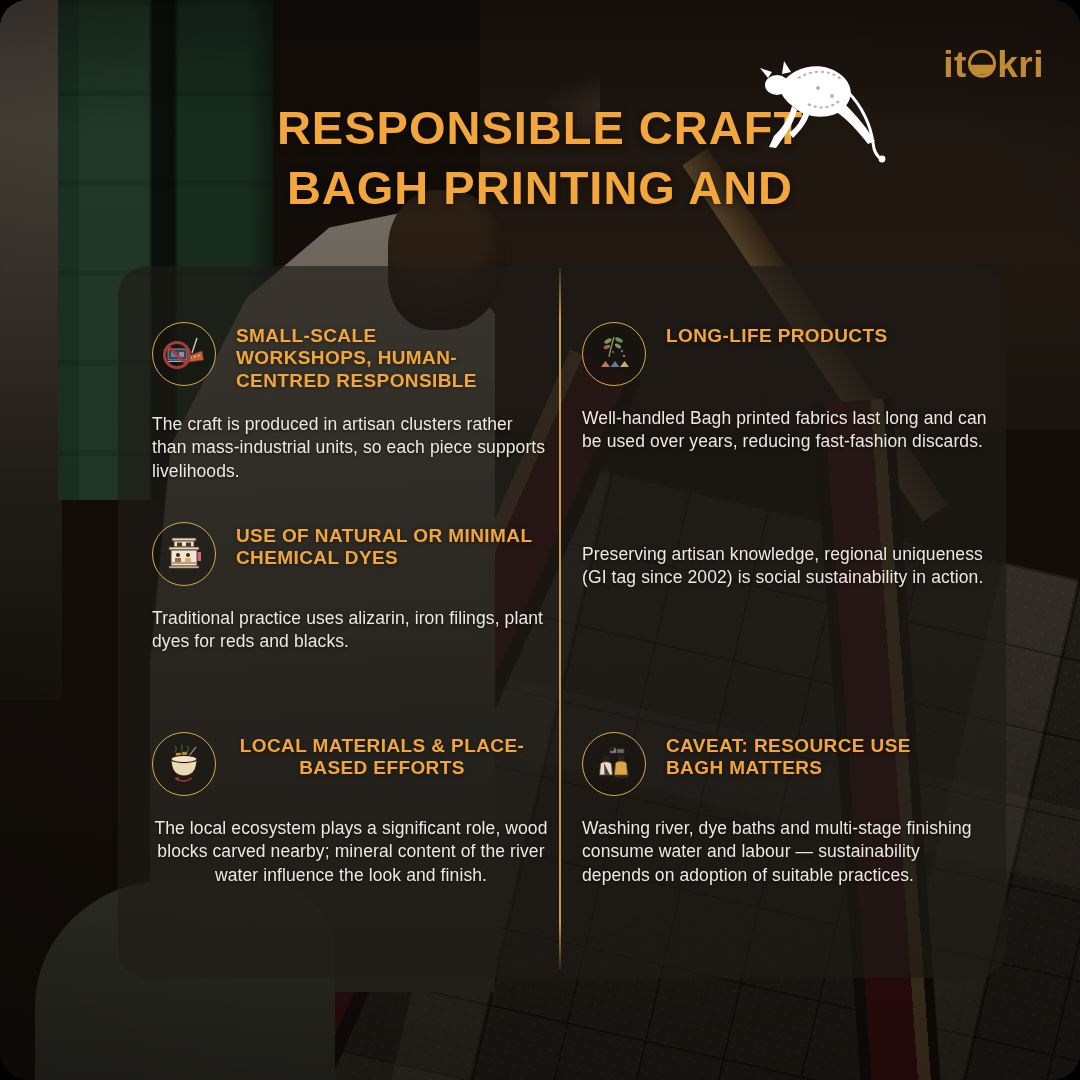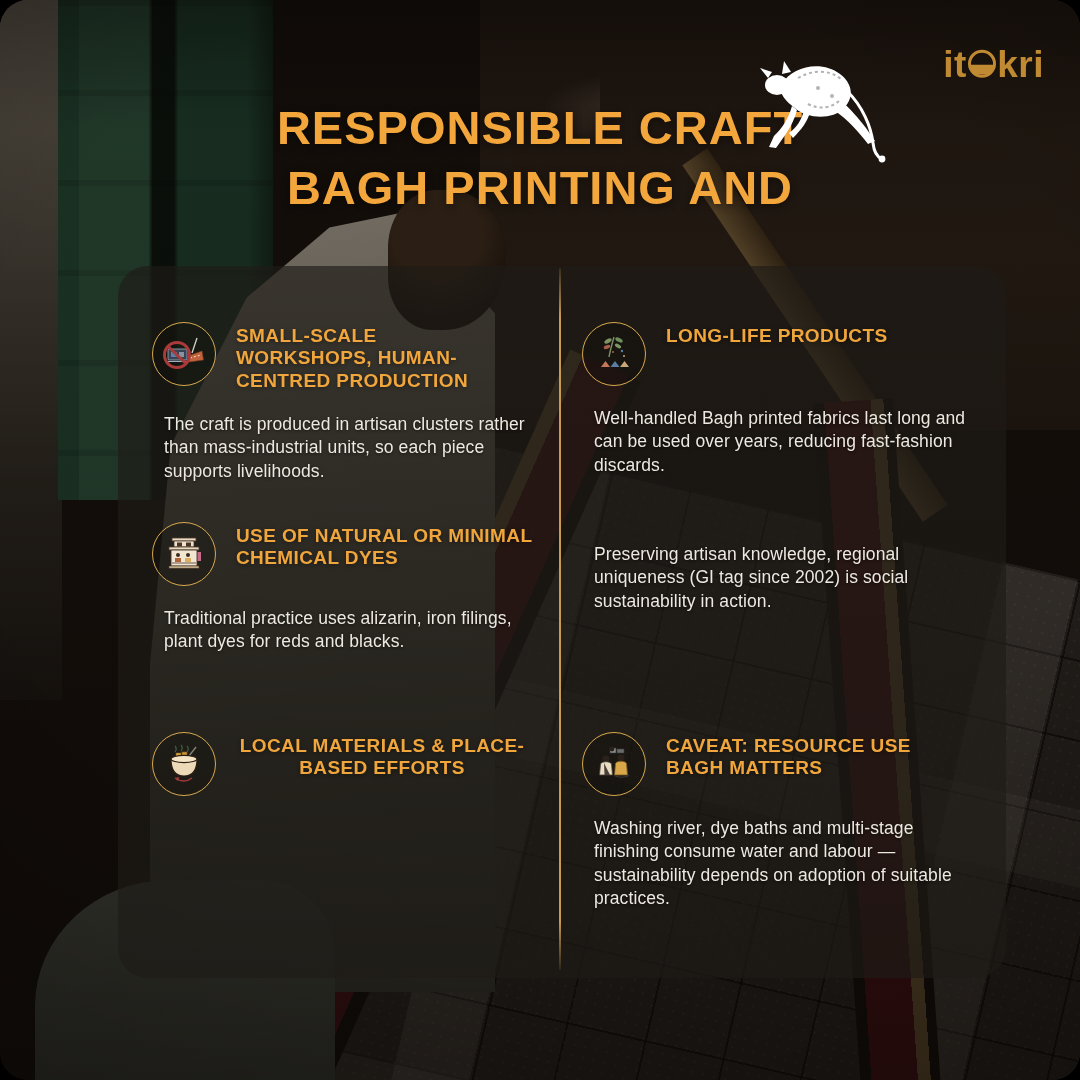--- a/index.html
+++ b/index.html
@@ -65,21 +65,21 @@
   .divider{position:absolute;left:559px;top:268px;width:2px;height:702px;border-radius:2px;
     background:linear-gradient(180deg, rgba(200,155,83,0.15) 0%, #C89B53 7%, #C89B53 93%, rgba(200,155,83,0.1) 100%);}
   
   .section{position:absolute;color:#EDE9E1;}
   .sec-head{display:flex;gap:20px;align-items:flex-start;}
   .icon-circle{flex:0 0 64px;width:64px;height:64px;border:1.7px solid #D9A94E;border-radius:50%;
     box-sizing:border-box;display:flex;align-items:center;justify-content:center;
     background:rgba(8,6,4,0.25);}
   .section h3{margin:3px 0 0;color:#F0A63C;font-size:19px;font-weight:bold;line-height:1.18;
     letter-spacing:0.4px;text-shadow:0 1px 4px rgba(0,0,0,0.4);}
-  .section p{margin:21px 12px 0;font-size:17.5px;line-height:1.33;letter-spacing:0.1px;
+  .section p{margin:21px 0 0;font-size:17.5px;line-height:1.33;letter-spacing:0.1px;
     text-shadow:0 1px 3px rgba(0,0,0,0.55);}
   .s1{left:152px;top:322px;width:398px;} .s1 h3{max-width:258px;}
   .s2{left:582px;top:322px;width:408px;} .s2 h3{max-width:290px;}
   .s3{left:152px;top:522px;width:398px;} .s3 h3{max-width:312px;}
   .s4{left:582px;top:522px;width:408px;} .s4 h3{max-width:232px;}
   .s5{left:152px;top:732px;width:398px;text-align:center;} .s5 h3{max-width:292px;}
   .s6{left:582px;top:732px;width:408px;} .s6 h3{max-width:252px;}
 </style>
 </head>
 <body>
@@ -137,21 +137,21 @@
           <path d="M28 24 L39 21" stroke="#f2e4c9" stroke-width="1" stroke-dasharray="2 2"></path>
           <line x1="35" y1="4" x2="30" y2="19" stroke="#d8d3c8" stroke-width="1.3"></line>
           <rect x="6" y="15" width="19" height="11" rx="1" fill="#394452" stroke="#9fb0c4" stroke-width="0.8"></rect>
           <rect x="9" y="18" width="6" height="5" fill="#5b7ea6"></rect>
           <rect x="17" y="18" width="5" height="5" fill="#8a93a3"></rect>
           <line x1="5" y1="27.5" x2="26" y2="27.5" stroke="#9fb0c4" stroke-width="1"></line>
           <circle cx="15" cy="21" r="12.5" fill="none" stroke="#a83a3a" stroke-width="3"></circle>
           <line x1="6.2" y1="12.5" x2="23.8" y2="29.5" stroke="#a83a3a" stroke-width="3"></line>
         </svg>
       </div>
-      <h3>SMALL-SCALE WORKSHOPS, HUMAN-CENTRED PRODUCTION</h3>
+      <h3>SMALL-SCALE WORKSHOPS, HUMAN-CENTRED RESPONSIBLE</h3>
     </div>
     <p>The craft is produced in artisan clusters rather than mass-industrial units, so each piece supports livelihoods.</p>
   </div>
 
   <div class="section s3">
     <div class="sec-head">
       <div class="icon-circle">
         <svg width="40" height="40" viewBox="0 0 40 40">
           <rect x="8" y="4" width="24" height="3" fill="#e8dcc4" stroke="#4a3426" stroke-width="0.8"></rect>
           <rect x="10" y="7" width="20" height="6" fill="#efe3cc" stroke="#4a3426" stroke-width="0.8"></rect>
@@ -213,20 +213,21 @@
           <rect x="16" y="13" width="6" height="3" fill="#e0b14a" stroke="#7a5a1f" stroke-width="0.6"></rect>
           <path d="M8 16 C 8 28, 13 33, 21 33 C 29 33, 34 28, 34 16 Z" fill="#ecd9b8" stroke="#2a1d12" stroke-width="1.2"></path>
           <ellipse cx="21" cy="16" rx="13" ry="3.6" fill="#f4e4c6" stroke="#2a1d12" stroke-width="1.1"></ellipse>
           <path d="M6.5 18 q-2.5 2 0 4 M35.5 18 q2.5 2 0 4" fill="none" stroke="#2a1d12" stroke-width="1.1"></path>
           <path d="M12 35 q9 6 17 0" fill="none" stroke="#a83a3a" stroke-width="1.5"></path>
           <path d="M12 35 l4.5 -1 l-2 4 z" fill="#a83a3a"></path>
         </svg>
       </div>
       <h3>LOCAL MATERIALS &amp; PLACE-BASED EFFORTS</h3>
     </div>
+    <p>The local ecosystem plays a significant role, wood blocks carved nearby; mineral content of the river water influence the look and finish.</p>
   </div>
 
   <div class="section s6">
     <div class="sec-head">
       <div class="icon-circle">
         <svg width="40" height="40" viewBox="0 0 40 40">
           <rect x="16" y="4" width="6" height="5" fill="#8a8a8a" stroke="#3a3a3a" stroke-width="0.6"></rect>
           <rect x="23" y="5" width="7" height="4" fill="#6b6b6b" stroke="#3a3a3a" stroke-width="0.6"></rect>
           <circle cx="18" cy="5" r="2.4" fill="#2a211a"></circle>
           <circle cx="12" cy="15" r="3.6" fill="#2a211a"></circle>

